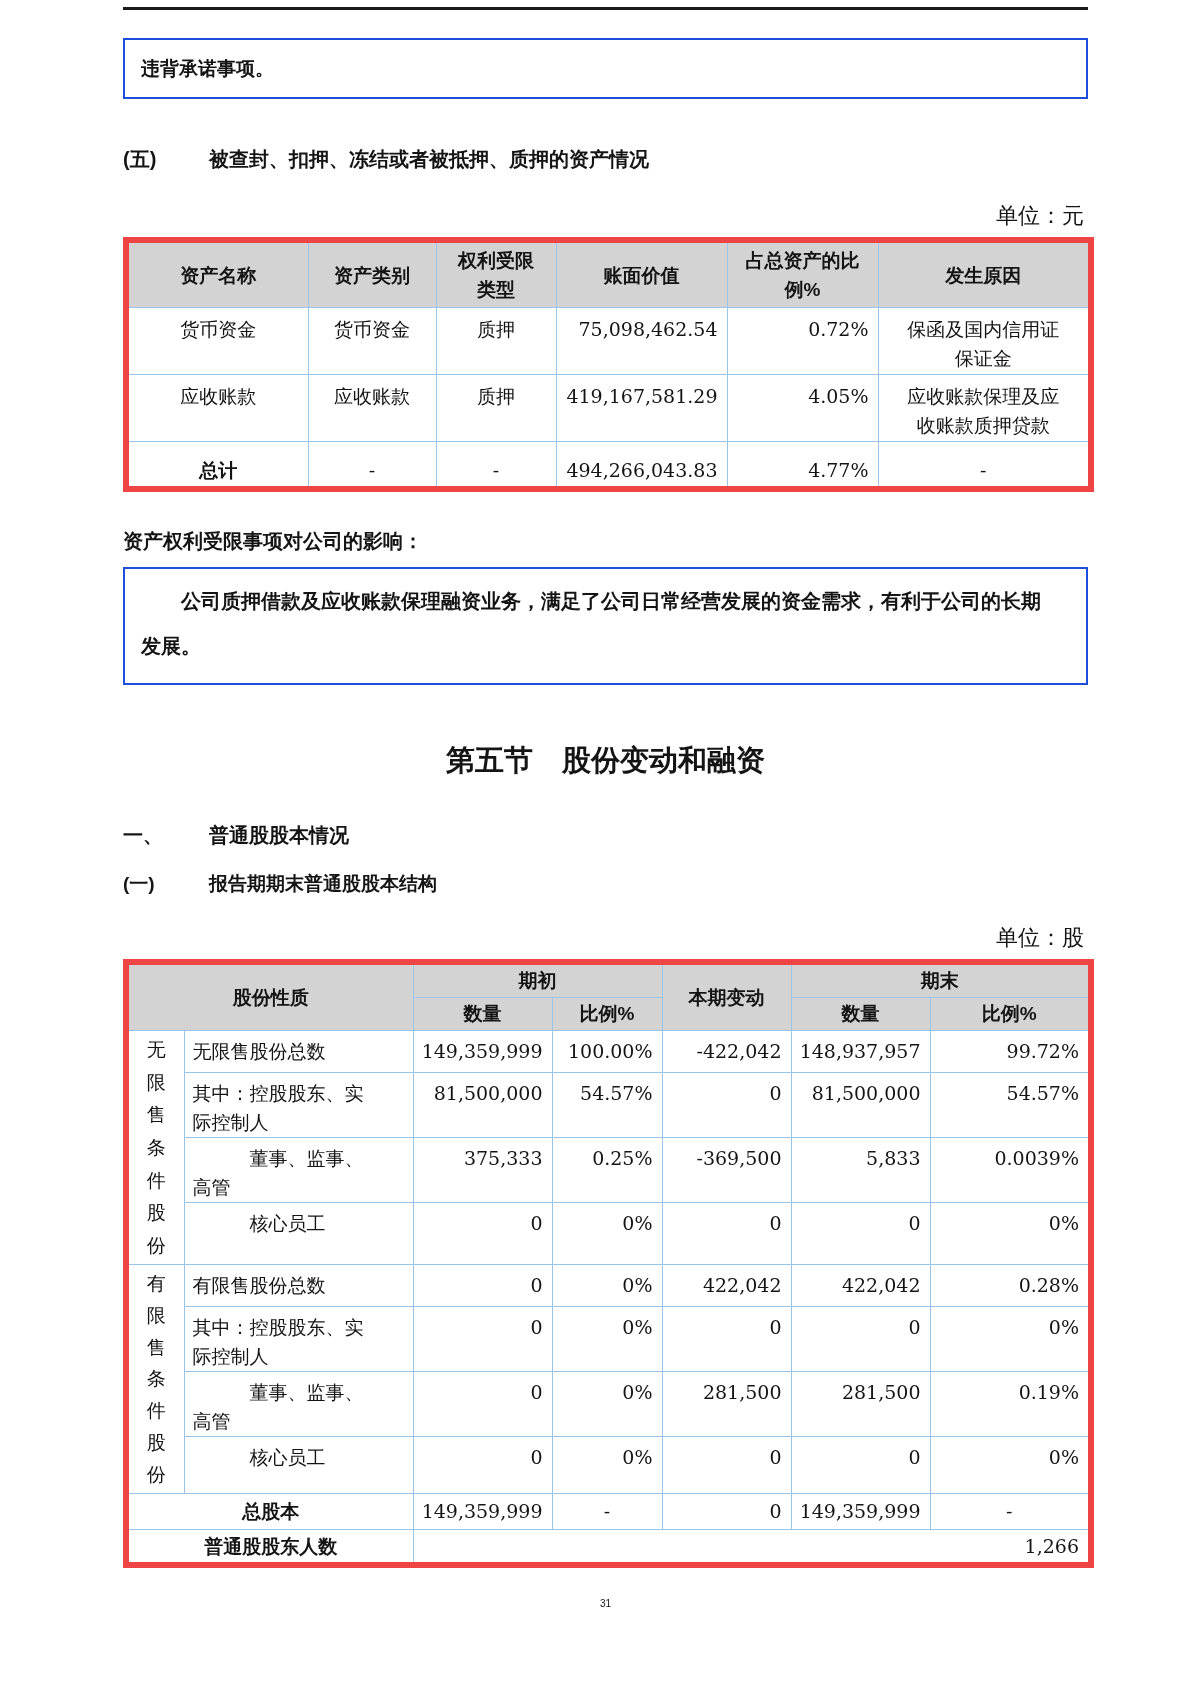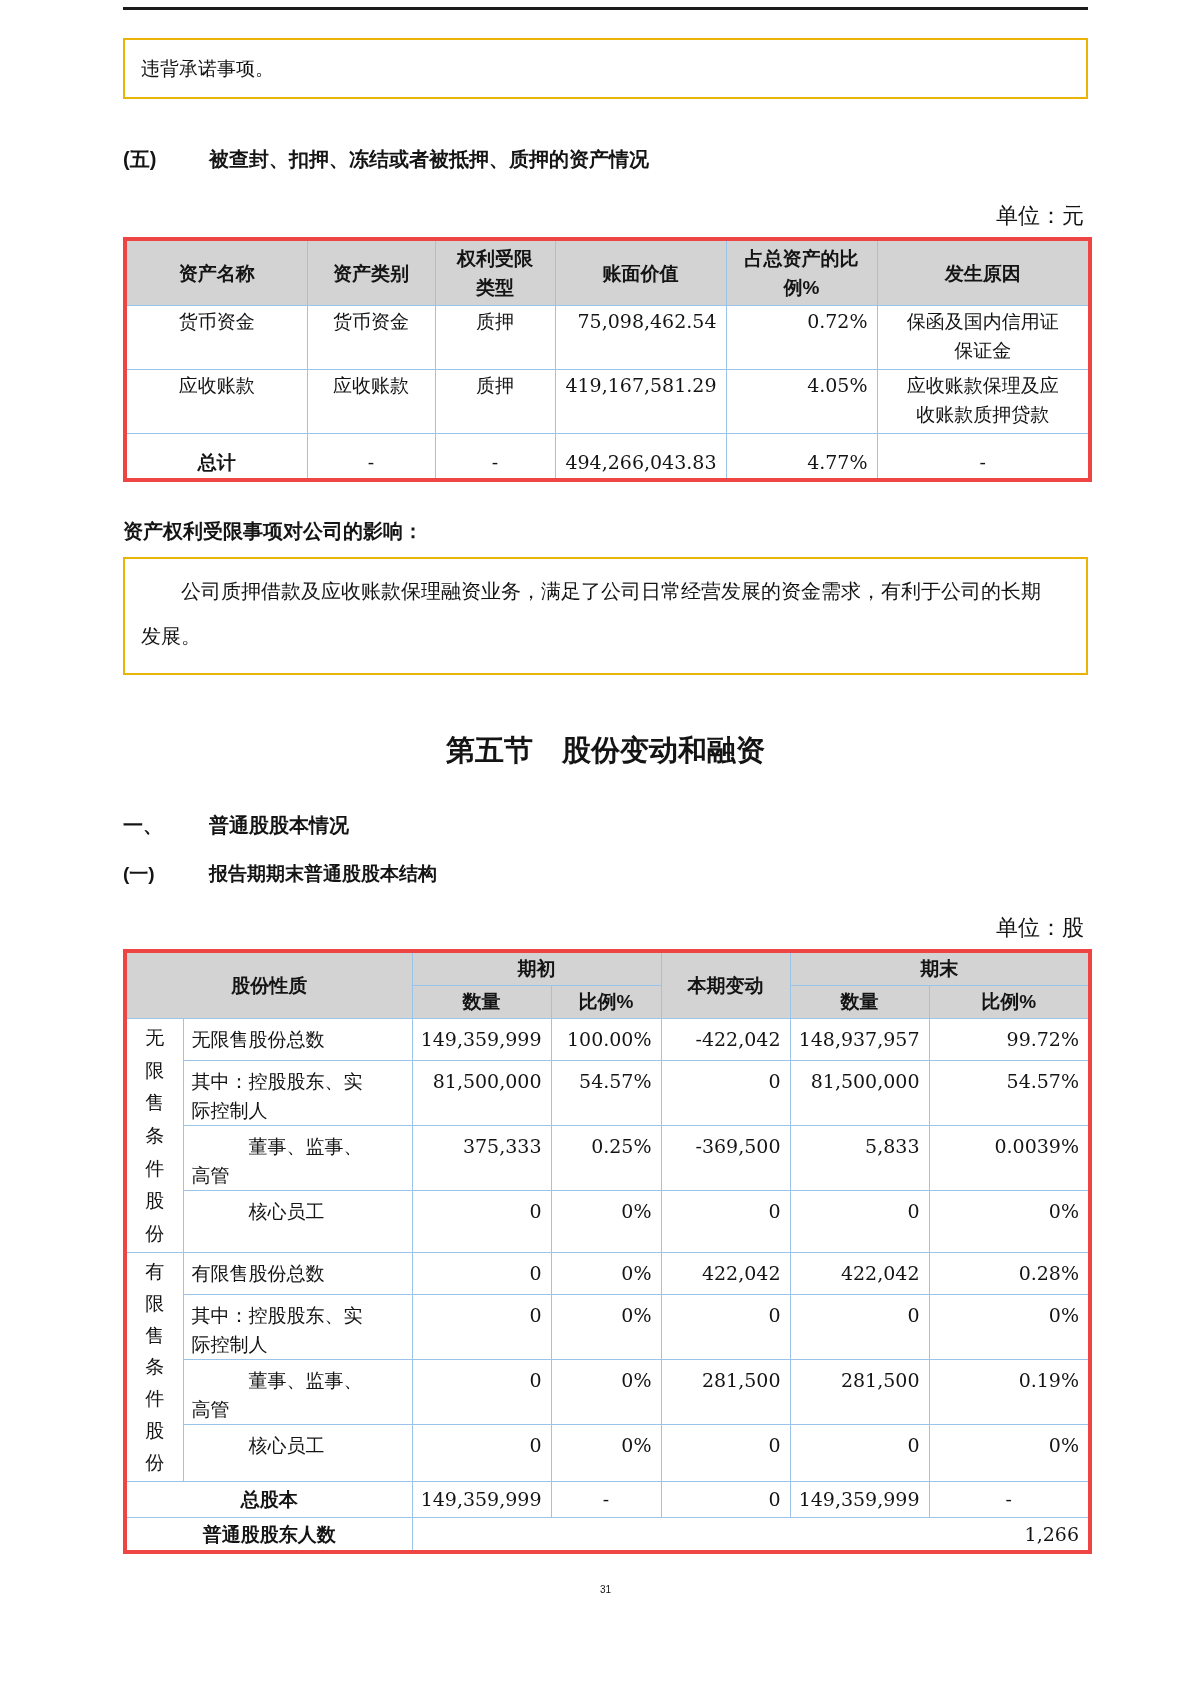--- a/index.html
+++ b/index.html
@@ -6,46 +6,46 @@
   body{
     width:1200px;height:1696px;background:#ffffff;overflow:hidden;
     font-family:"DejaVu Serif","Liberation Serif",serif;color:#141414;
     -webkit-font-smoothing:antialiased;
   }
   .content{margin-left:123px;width:965px;}
 
   .doc-number{padding-top:84px;text-align:right;font-size:19px;letter-spacing:.5px;}
   .top-rule{height:3px;background:#1b1b1b;margin-top:7px;}
 
-  .note-box{border:2px solid #eab308;margin-top:28px;padding:15px 16px;font-size:19px;line-height:27px;}
+  .note-box{border:2px solid #1d4ed8;margin-top:28px;padding:15px 16px;font-size:19px;line-height:27px;font-weight:bold;}
   .impact-box{margin-top:12px;padding:10px 45px 14px 16px;font-size:20px;line-height:45px;}
   .impact-box p{margin:0;text-indent:2em;}
 
   .h-row{display:flex;margin-top:48px;font-family:"Liberation Sans","DejaVu Sans",sans-serif;font-weight:bold;font-size:20px;line-height:24px;}
   .h-num{width:86px;flex:none;}
   .h-row.sub{margin-top:25px;font-size:19px;}
   .impact-title{margin-top:36px;font-family:"Liberation Sans","DejaVu Sans",sans-serif;font-weight:bold;font-size:20px;}
 
   .unit{text-align:right;font-size:22px;margin-top:30px;padding-right:4px;}
   .unit.second{margin-top:27px;}
 
   .chapter-title{margin:56px 0 0;text-align:center;font-family:"Liberation Sans","DejaVu Sans",sans-serif;font-weight:bold;font-size:29px;}
 
-  table{border-collapse:collapse;width:965px;table-layout:fixed;margin-top:6px;border:4px solid #ef4444;}
+  table{border-collapse:collapse;width:965px;table-layout:fixed;margin-top:6px;border:6px solid #ef4444;}
   th,td{border:1px solid #9CC3E8;box-sizing:border-box;}
   th{
     background:#D3D3D3;font-family:"Liberation Sans","DejaVu Sans",sans-serif;
     font-weight:bold;font-size:19px;line-height:29px;text-align:center;
     vertical-align:middle;white-space:pre-line;padding:3px 2px;
   }
   td{font-size:19px;line-height:29px;vertical-align:top;}
   .pre{white-space:pre-line;}
   .ctr{text-align:center;}
   .num{text-align:right;padding-right:9px;}
-  .t1 td{padding-top:1px;} .t1 tr.h64{height:64px;}
+  .t1 td{padding-top:7px;} .t1 tr.h64{height:64px;}
   .t1 tr.trow{height:35px;} .t1 tr.trow td{padding-top:14px;margin-top:16px;}
   .lbl-strong{font-family:"Liberation Sans","DejaVu Sans",sans-serif;font-weight:bold;text-align:center;}
 
   .t2 th{line-height:26px;}
   .t2 tr.hh{height:33px;}
   .t2 td{padding-top:6px;}
   .t2 .lbl{text-align:left;padding:6px 30px 0 8px;white-space:pre-line;}
   .t2 tr.h42{height:42px;} .t2 tr.h60{height:60px;} .t2 tr.h59{height:59px;}
   .t2 tr.h62{height:62px;} .t2 tr.h57{height:57px;}
   .t2 tr.h36{height:36px;} .t2 tr.h36 td{padding-top:3px;margin-left:20px;}

